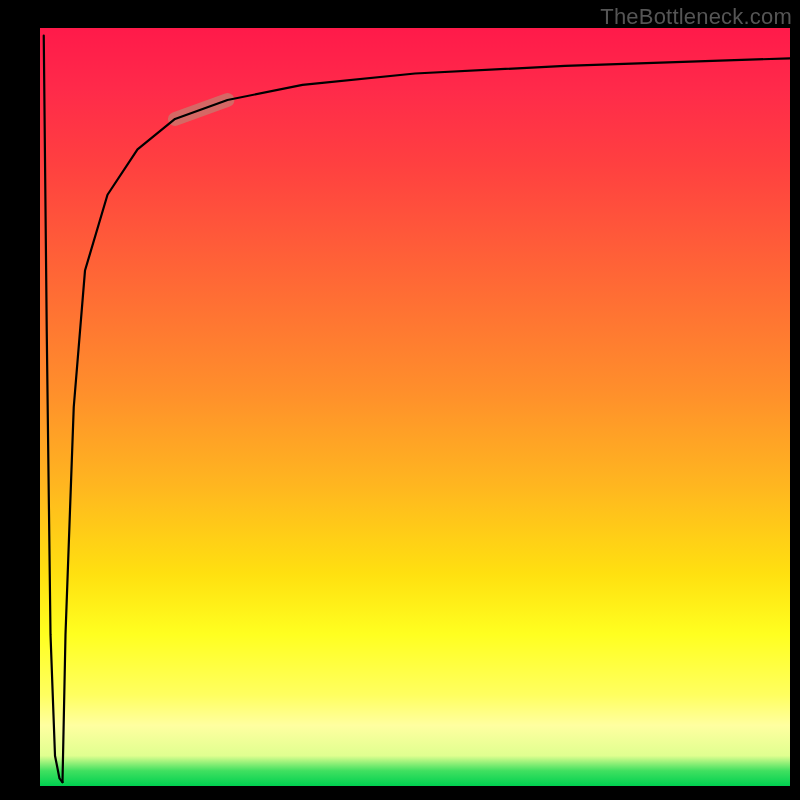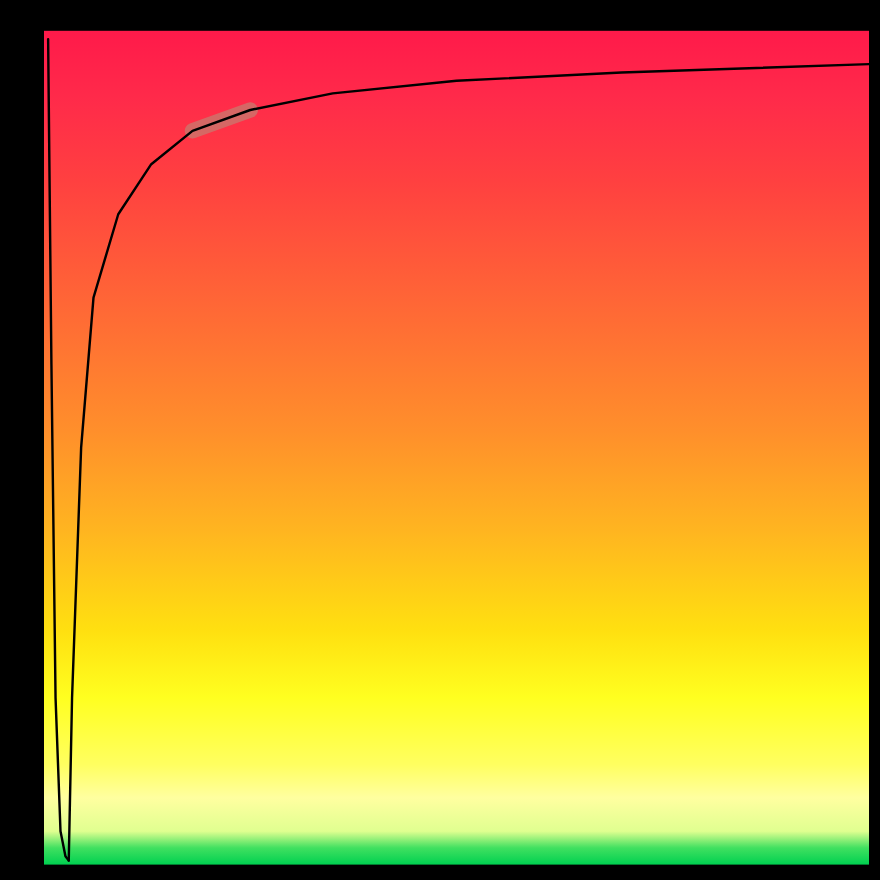--- a/index.html
+++ b/index.html
@@ -66,20 +66,21 @@
     stroke: #c77b6f;
     stroke-width: 14;
     stroke-linecap: round;
     opacity: 0.75;
   }
 </style>
 </head>
 <body>
 
 <div class="container">
+  <div class="attribution">TheBottleneck.com</div>
 
   <div class="plot-area">
     <svg class="curves" viewBox="0 0 750 758" preserveAspectRatio="none">
 
       <path id="seg-highlight" class="highlight" d="M135.00 90.96 L187.50 72.01"></path>
 
       <path id="seg-dip" class="curve" d="M3.75 7.58 L6.75 303.20 L10.50 606.40 L15.00 727.68 L19.50 750.42 L22.50 754.21"></path>
 
       <path id="seg-log" class="curve" d="M22.50 754.21 L25.50 606.40 L33.75 379.00 L45.00 242.56 L67.50 166.76 L97.50 121.28 L135.00 90.96 L187.50 72.01 L262.50 56.85 L375.00 45.48 L525.00 37.90 L750.00 30.32"></path>
     </svg>

